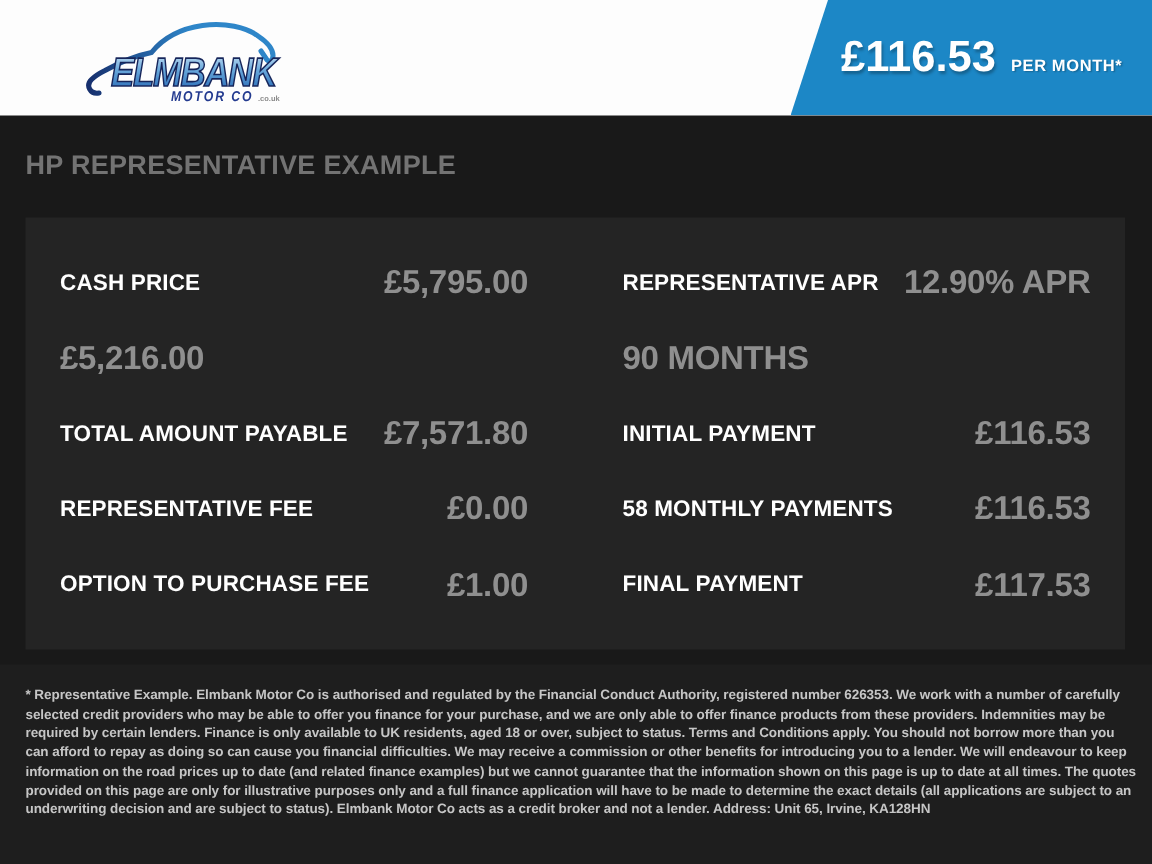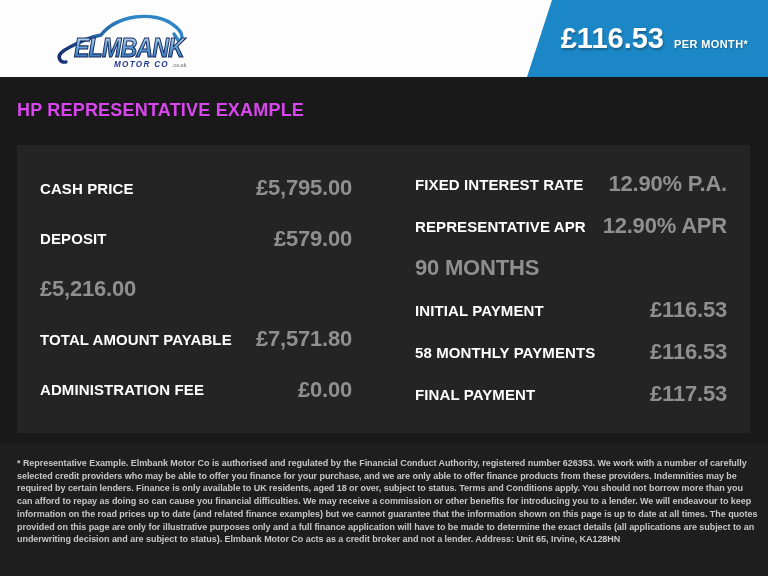--- a/index.html
+++ b/index.html
@@ -20,21 +20,21 @@
     color:#fff;font-size:29px;font-weight:bold;letter-spacing:0px;
     text-shadow:1px 2px 2px rgba(0,0,0,0.28);padding-left:14px;
   }
   .price-period{
     color:#fff;font-size:11px;font-weight:bold;letter-spacing:0.4px;
     margin-left:10px;margin-top:10px;text-shadow:1px 1px 1px rgba(0,0,0,0.25);
   }
   
   .page-title{
     position:absolute;left:17px;top:100px;
-    color:#d946ef;font-size:18px;font-weight:bold;letter-spacing:0.2px;
+    color:#737373;font-size:18px;font-weight:bold;letter-spacing:0.2px;
   }
   .panel{
     position:absolute;left:17px;top:145px;width:733px;height:288px;
     background:#242424;box-sizing:border-box;
     padding:18px 23px;display:flex;gap:63px;
   }
   .finance-col{flex:1;display:flex;flex-direction:column;}
   .finance-row{
     flex:1;display:flex;align-items:center;justify-content:space-between;
   }
@@ -92,45 +92,41 @@
 
   <div class="page-title">HP REPRESENTATIVE EXAMPLE</div>
 
   <div class="panel">
     <div class="finance-col">
   <div class="finance-row">
     <span class="finance-label">CASH PRICE</span>
     <span class="finance-value">£5,795.00</span>
   </div>
 
-  <div class="finance-row">
-    <span class="finance-label">DEPOSIT</span>
-    <span class="finance-value">£579.00</span>
-  </div>
 
   <div class="finance-row">
     <span class="finance-value">£5,216.00</span>
   </div>
 
   <div class="finance-row">
     <span class="finance-label">TOTAL AMOUNT PAYABLE</span>
     <span class="finance-value">£7,571.80</span>
   </div>
 
   <div class="finance-row">
-    <span class="finance-label">ADMINISTRATION FEE</span>
+    <span class="finance-label">REPRESENTATIVE FEE</span>
     <span class="finance-value">£0.00</span>
   </div>
 
+  <div class="finance-row">
+    <span class="finance-label">OPTION TO PURCHASE FEE</span>
+    <span class="finance-value">£1.00</span>
+  </div>
 </div>
     <div class="finance-col">
-  <div class="finance-row">
-    <span class="finance-label">FIXED INTEREST RATE</span>
-    <span class="finance-value">12.90% P.A.</span>
-  </div>
 
   <div class="finance-row">
     <span class="finance-label">REPRESENTATIVE APR</span>
     <span class="finance-value">12.90% APR</span>
   </div>
 
   <div class="finance-row">
     <span class="finance-value">90 MONTHS</span>
   </div>
 

